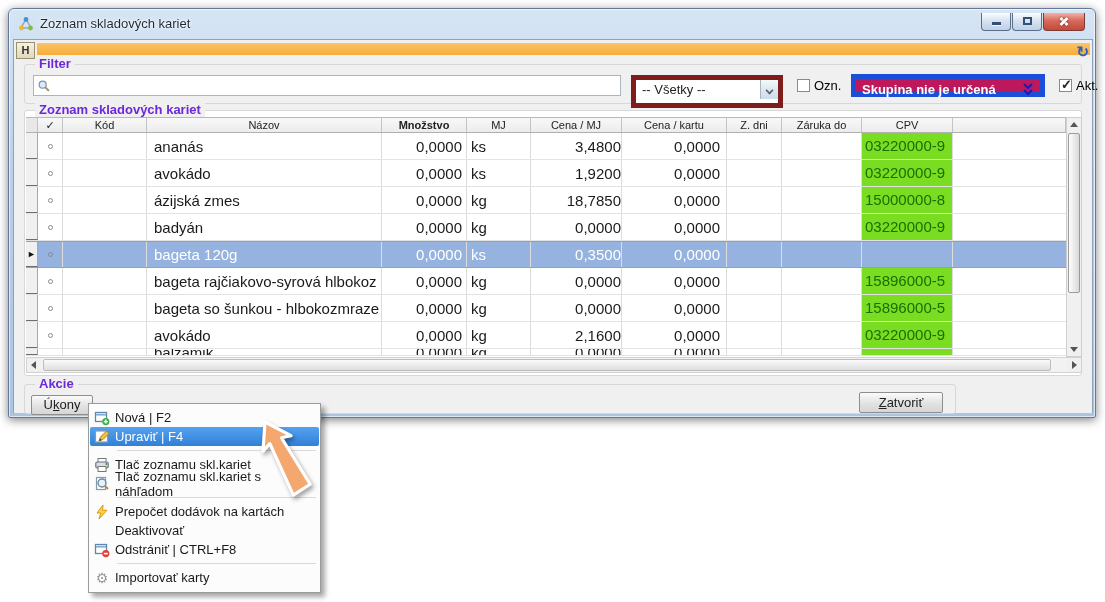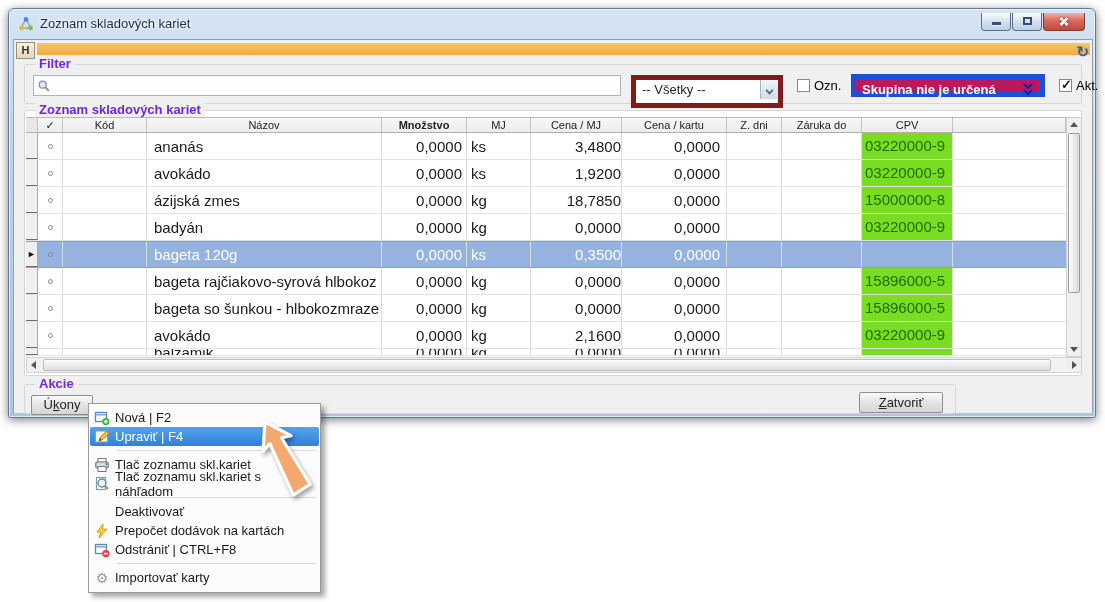--- a/index.html
+++ b/index.html
@@ -439,30 +439,30 @@
       <svg width="16" height="16" viewBox="0 0 16 16">
           <rect x="2.5" y="1.5" width="9" height="12" fill="#fff" stroke="#8899aa" stroke-width="1.2"></rect>
           <circle cx="8" cy="7" r="4" fill="#dcebf7" fill-opacity=".7" stroke="#6a89a8" stroke-width="1.4"></circle>
           <line x1="10.8" y1="9.8" x2="14" y2="13" stroke="#b08a50" stroke-width="2"></line>
         </svg>
     </span>
     <span>Tlač zoznamu skl.kariet s náhľadom</span>
   </div>
   <div class="msep"></div>
   <div class="mitem">
+    <span class="mico">
+      <svg width="16" height="16" viewBox="0 0 16 16">
+          <polygon points="9,1 3,9 6.8,9 5,15 13,6.2 8.6,6.2" fill="#ffd23a" stroke="#d89a10" stroke-width="1"></polygon>
+        </svg>
+    </span>
+    <span>Prepočet dodávok na kartách</span>
+  </div>
+  <div class="mitem">
     <span class="mico"></span>
     <span>Deaktivovať</span>
-  </div>
-  <div class="mitem">
-    <span class="mico">
-      <svg width="16" height="16" viewBox="0 0 16 16">
-          <polygon points="9,1 3,9 6.8,9 5,15 13,6.2 8.6,6.2" fill="#ffd23a" stroke="#d89a10" stroke-width="1"></polygon>
-        </svg>
-    </span>
-    <span>Prepočet dodávok na kartách</span>
   </div>
   <div class="mitem">
     <span class="mico">
       <svg width="16" height="16" viewBox="0 0 16 16">
           <rect x="1.5" y="2.5" width="11" height="9" fill="#fff" stroke="#5b87b0" stroke-width="1.3"></rect>
           <rect x="1.5" y="2.5" width="11" height="2.4" fill="#cfe0ef" stroke="#5b87b0" stroke-width="1"></rect>
           <circle cx="11.8" cy="11.6" r="3.6" fill="#e04038"></circle>
           <line x1="9.8" y1="11.6" x2="13.8" y2="11.6" stroke="#fff" stroke-width="1.6"></line>
         </svg>
     </span>

